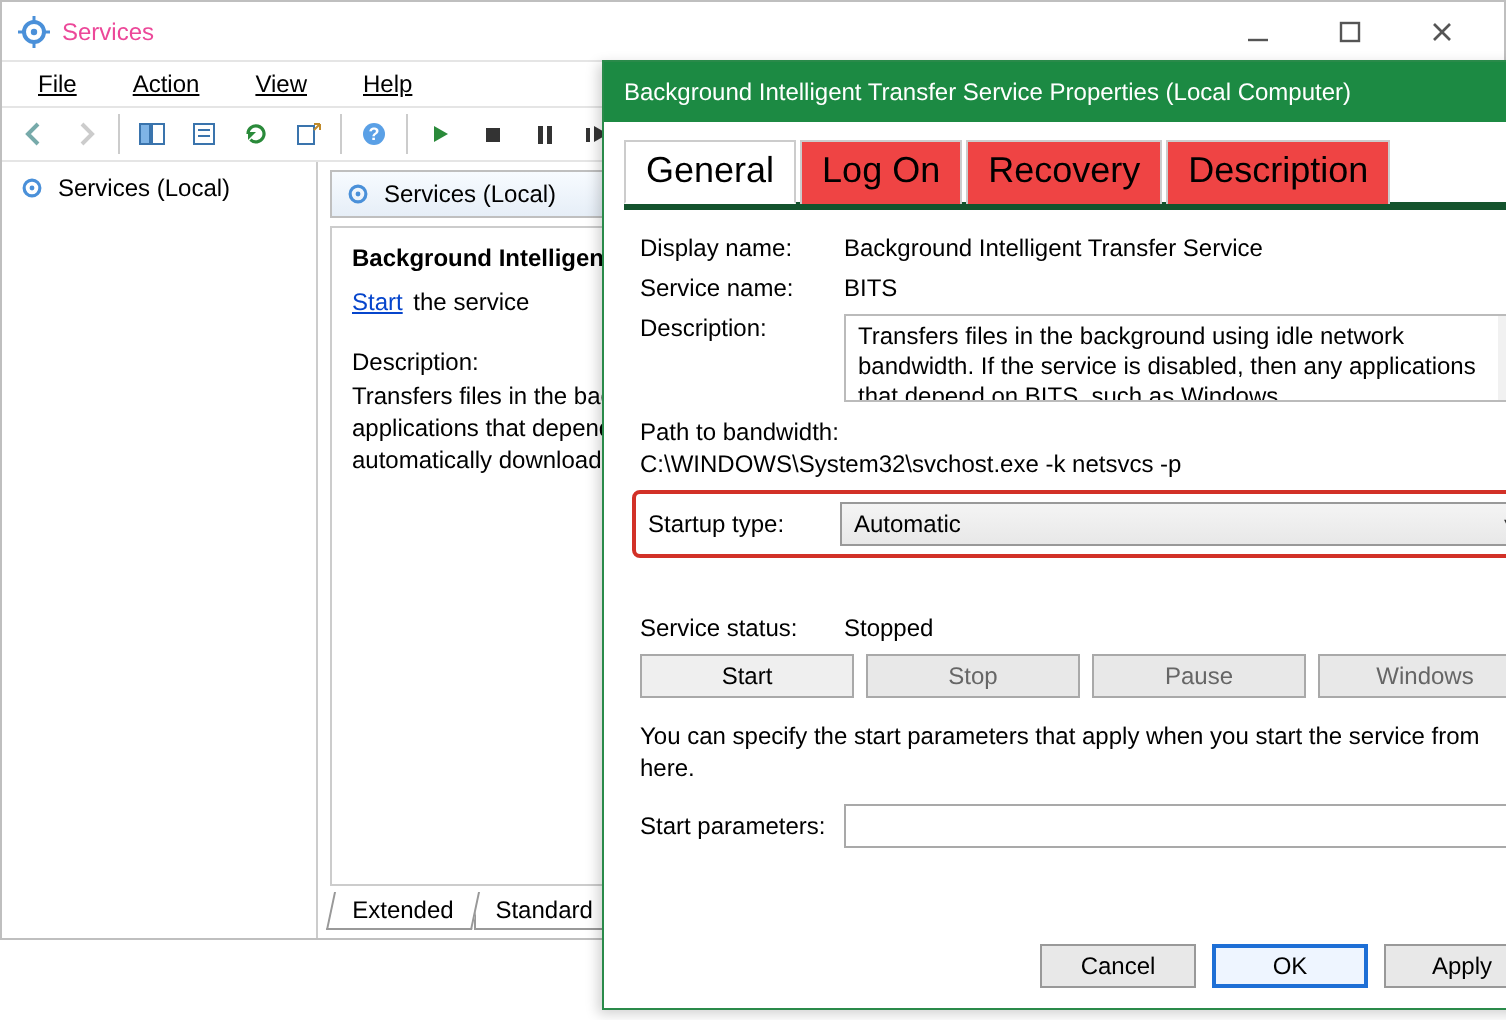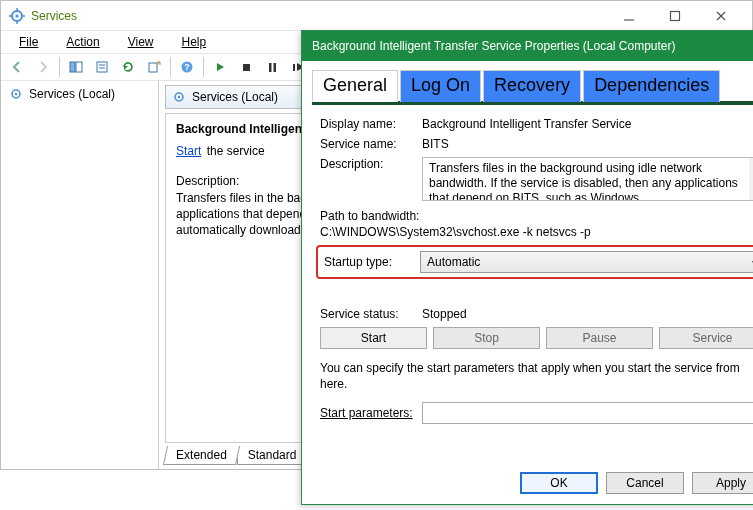--- a/index.html
+++ b/index.html
@@ -1,21 +1,21 @@
 <!DOCTYPE html>
 <html><head>
 <meta charset="utf-8">
 <style>
   * { box-sizing: border-box; font-family: "Segoe UI", Tahoma, sans-serif; }
   body { margin:0; background:#fff; width:753px; height:510px; position:relative; overflow:hidden;}
   
   .main-window { position:absolute; left:0; top:0; width:753px; height:470px; border:1px solid #bfbfbf; background:#fff;}
   .titlebar { height:30px; display:flex; align-items:center; padding:0 8px; background:#fff; border-bottom:1px solid #e5e5e5;}
   .titlebar .title-icon { width:16px; height:16px; margin-right:6px;}
-  .titlebar .title-text { font-size:12px; flex:1; color:#4d7c0f;}
+  .titlebar .title-text { font-size:12px; flex:1; color:#ec4899;}
   .win-btns { display:flex; }
   .win-btn { width:46px; height:30px; display:flex; align-items:center; justify-content:center; }
   .win-btn svg { stroke:#555; }
   .menubar { height:22px; display:flex; align-items:center; padding:0 6px; gap:4px; font-size:12px; }
   .menubar span { padding:2px 6px; }
   .menubar .ul { text-decoration:underline; }
   .toolbar { height:28px; border-top:1px solid #e5e5e5; border-bottom:1px solid #e5e5e5; display:flex; align-items:center; padding:0 4px; gap:2px;}
   .tool-sep { width:1px; height:20px; background:#ccc; margin:0 2px;}
   .tool-btn { width:24px; height:24px; display:flex; align-items:center; justify-content:center; border:1px solid transparent;}
   .client { display:flex; height:calc(100% - 30px - 22px - 28px);}
@@ -37,40 +37,40 @@
   .svc-desc-label { margin-top:16px; }
   .svc-desc { margin-top:2px; line-height:1.35;}
   
   .peeking { position:absolute; right:10px; width:40px; font-size:12px; color:#333; text-align:right;}
   
   .dialog { position:absolute; left:301px; top:30px; width:484px; height:475px; border:1px solid #2a8a4a; background:#fff; box-shadow:-2px 2px 6px rgba(0,0,0,.18);}
   .dlg-title { height:30px; background:#1c8a43; color:#fff; display:flex; align-items:center; padding:0 10px; font-size:12px;}
   .dlg-title .t{flex:1;}
   .dlg-close { width:40px; height:30px; margin-right:-10px; display:flex; align-items:center; justify-content:center;}
   .tabs-row { display:flex; border-bottom:4px solid #14532d; margin:8px 10px 0 10px; font-size:18px; }
-  .dlg-tab { padding:4px 10px 5px; border:1px solid #ccc; border-bottom:none; margin-right:2px; background:#3b82f6; position:relative; top:1px;}
+  .dlg-tab { padding:4px 10px 5px; border:1px solid #ccc; border-bottom:none; margin-right:2px; background:#ef4444; position:relative; top:1px;}
   .dlg-tab.active { background:#fff; border-bottom:1px solid #fff;}
   .dlg-body { padding:6px 18px 8px 18px; font-size:12px; }
   .row { display:flex; align-items:flex-start; margin:6px 0;}
   .lbl { width:102px; }
   .val { flex:1; }
   .desc-box { flex:1; height:44px; border:1px solid #bbb; padding:3px 18px 3px 6px; position:relative; line-height:1.25; overflow:hidden; background:#fff;}
   .mini-scroll { position:absolute; right:0; top:0; bottom:0; width:16px; background:#f1f1f1; display:flex; flex-direction:column; justify-content:space-between; align-items:center; font-size:9px; color:#555;}
   .path-row { margin-top:8px; }
   .startup-wrap { border:2.5px solid #d23127; border-radius:4px; padding:4px 4px; margin:6px -4px 0 -4px; display:flex; align-items:center;}
   .startup-wrap .lbl{ width:98px; padding-left:2px;}
   .select { flex:1; height:22px; border:1px solid #999; background:linear-gradient(#f4f4f4,#e8e8e8); display:flex; align-items:center; justify-content:space-between; padding:0 6px; font-size:12px;}
   .select .chev { font-size:10px; color:#333;}
   .status-row { margin-top:28px;}
   .btn-row { display:flex; gap:6px; margin-top:4px;}
   .sbtn { flex:1; height:22px; border:1px solid #a9a9a9; background:#e8e8e8; font-size:12px; display:flex; align-items:center; justify-content:center; color:#666;}
   .sbtn.enabled { color:#000; background:#efefef;}
   .note { margin-top:12px; line-height:1.3;}
   .param-row { display:flex; align-items:center; margin-top:10px;}
-  .param-row .lbl{ width:102px;text-decoration:underline;}
+  .param-row .lbl{ width:102px;}
   .param-input { flex:1; height:22px; border:1px solid #a9a9a9; background:#fff;}
   .dlg-footer { position:absolute; right:14px; bottom:10px; display:flex; gap:8px;}
   .fbtn { width:78px; height:22px; border:1px solid #999; background:#e8e8e8; font-size:12px; display:flex; align-items:center; justify-content:center;}
   .fbtn.primary { border:2px solid #1e6fd6; background:#eef5ff;}
   
   .gear-icon svg, .title-icon svg { display:block }
 </style>
 </head>
 <body>
 
@@ -247,21 +247,21 @@
           <line x1="1" y1="1" x2="11" y2="11" stroke="#fff" stroke-width="1.6"></line>
           <line x1="11" y1="1" x2="1" y2="11" stroke="#fff" stroke-width="1.6"></line>
         </svg>
     </div>
   </div>
 
   <div class="tabs-row">
     <div class="dlg-tab active"><span>General</span></div>
     <div class="dlg-tab"><span>Log On</span></div>
     <div class="dlg-tab"><span>Recovery</span></div>
-    <div class="dlg-tab"><span>Dependencies</span></div>
+    <div class="dlg-tab"><span>Description</span></div>
   </div>
 
   <div class="dlg-body">
     <div class="row">
       <div class="lbl">Display name:</div>
       <div class="val">Background Intelligent Transfer Service</div>
     </div>
     <div class="row">
       <div class="lbl">Service name:</div>
       <div class="val">BITS</div>
@@ -297,36 +297,36 @@
       <div class="sbtn enabled">
           <span>Start</span>
         </div>
       <div class="sbtn">
           <span>Stop</span>
         </div>
       <div class="sbtn">
           <span>Pause</span>
         </div>
       <div class="sbtn">
-          <span>Service</span>
+          <span>Windows</span>
         </div>
     </div>
 
     <div class="note">You can specify the start parameters that apply when you start the service from here.</div>
 
     <div class="param-row">
       <div class="lbl">Start parameters:</div>
       <input class="param-input" value="" style="">
     </div>
   </div>
 
   <div class="dlg-footer">
+    <div class="fbtn">
+        <span>Cancel</span>
+      </div>
     <div class="fbtn primary">
         <span>OK</span>
       </div>
     <div class="fbtn">
-        <span>Cancel</span>
-      </div>
-    <div class="fbtn">
         <span>Apply</span>
       </div>
   </div>
 </div>
 
 </body></html>

